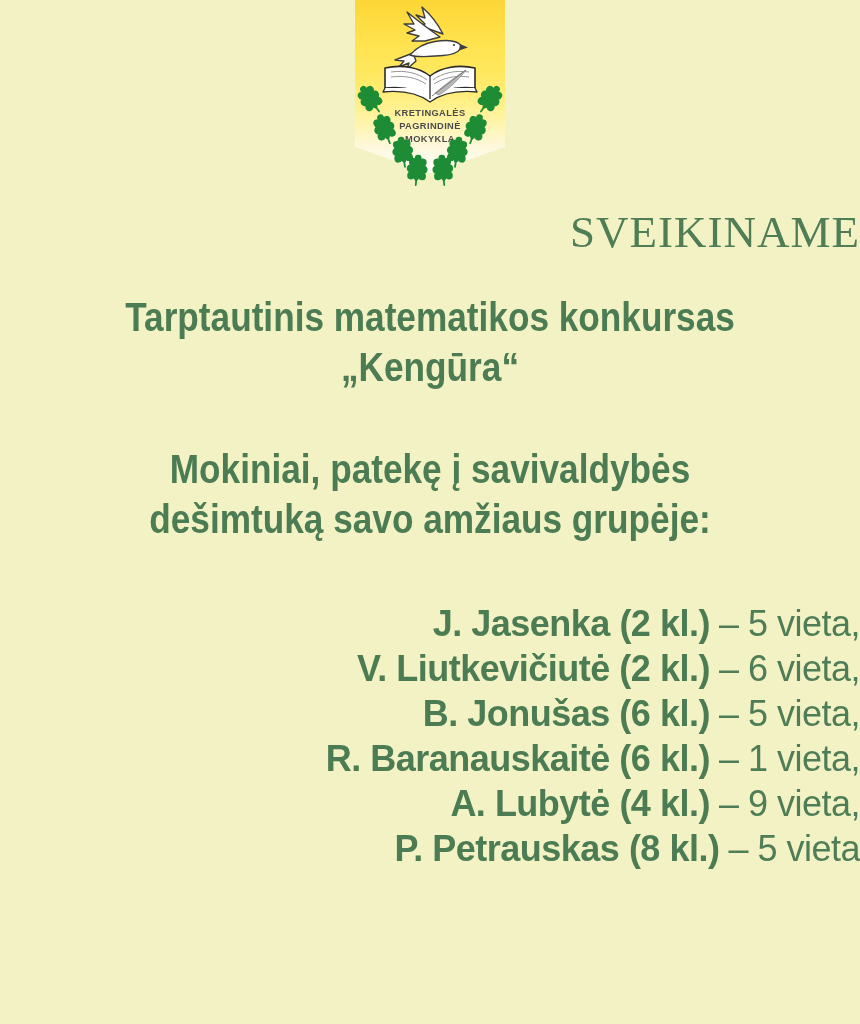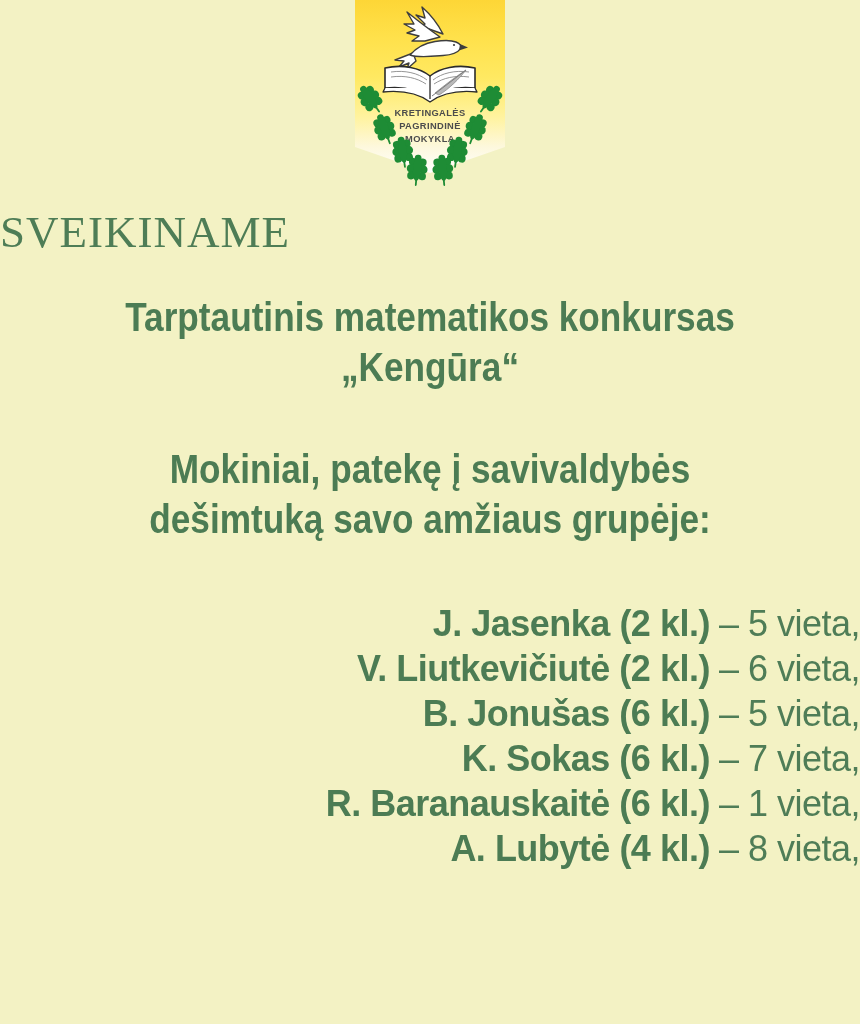--- a/index.html
+++ b/index.html
@@ -36,21 +36,21 @@
     font-size: 9.3px;
     font-weight: 700;
     letter-spacing: 0.4px;
     fill: #4c4c4c;
     text-anchor: middle;
   }
   .title {
     position: absolute;
     top: 206px; left: 0;
     width: 100%;
-    text-align: left;
+    text-align: right;
     font-family: "Liberation Serif", serif;
     font-weight: 400;
     font-size: 45px;
     line-height: 52px;
     letter-spacing: 1px;
     color: #4e7d56;
   }
   .subtitle {
     position: absolute;
     top: 292px; left: 0;
@@ -157,16 +157,16 @@
 
 <div class="intro">
   <div>Mokiniai, patekę į savivaldybės</div>
   <div>dešimtuką savo amžiaus grupėje:</div>
 </div>
 
 <div class="results">
   <div><span class="name">J. Jasenka (2 kl.)</span><span class="place">– 5 vieta,</span></div>
   <div><span class="name">V. Liutkevičiutė (2 kl.)</span><span class="place">– 6 vieta,</span></div>
   <div><span class="name">B. Jonušas (6 kl.)</span><span class="place">– 5 vieta,</span></div>
-  <div><span class="name">K. Sokas (6 kl.)</span><span class="place">– 7 vieta,</span></div>
   <div><span class="name">R. Baranauskaitė (6 kl.)</span><span class="place">– 1 vieta,</span></div>
-  <div><span class="name">A. Lubytė (4 kl.)</span><span class="place">– 8 vieta,</span></div>
+  <div><span class="name">A. Lubytė (4 kl.)</span><span class="place">– 9 vieta,</span></div>
+  <div><span class="name">P. Petrauskas (8 kl.)</span><span class="place">– 5 vieta</span></div>
 </div>
 
 </body></html>

